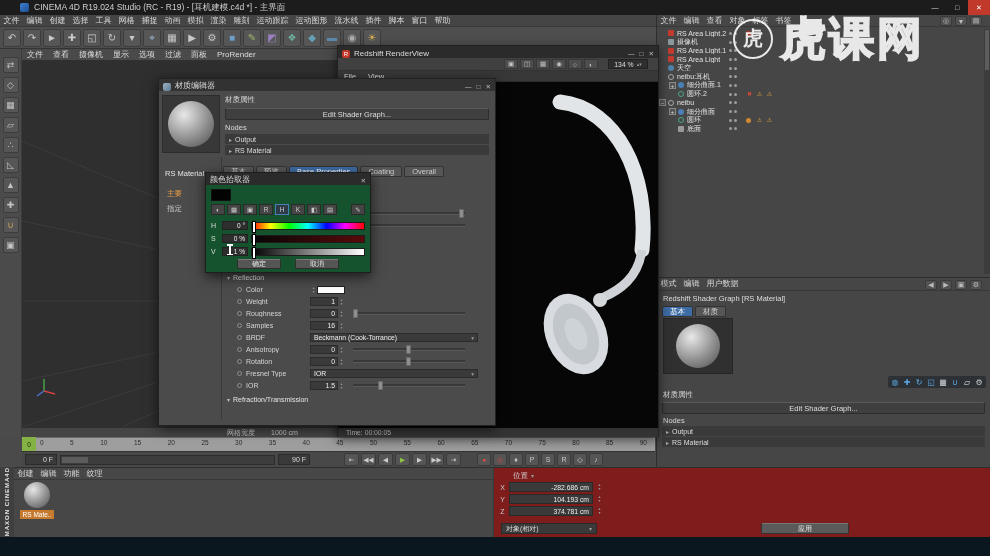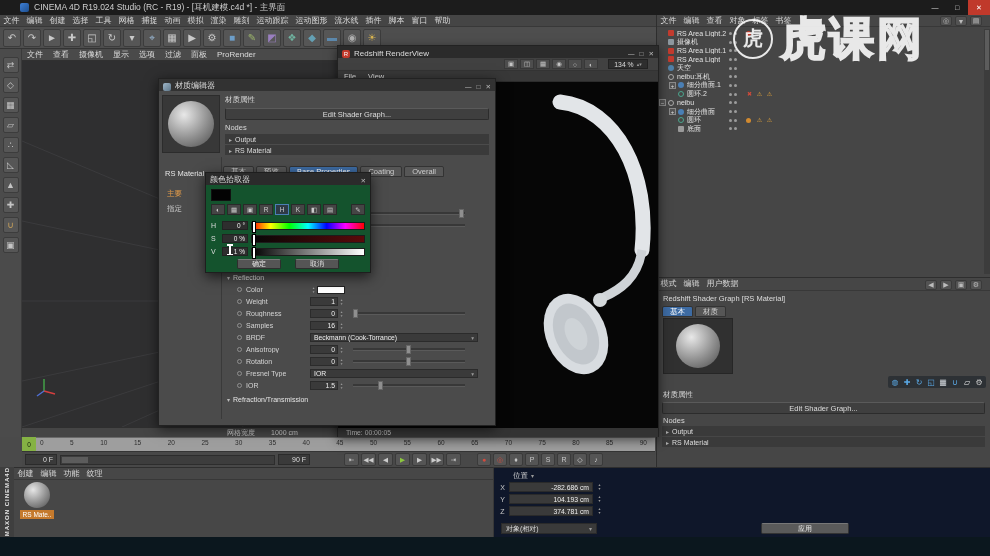--- a/index.html
+++ b/index.html
@@ -39,21 +39,21 @@
 .tbtn{width:15px;height:13px;background:#555;border:1px solid #3a3a3a;border-radius:2px;display:flex;align-items:center;justify-content:center;font-size:6.5px;color:#ccc}
 .rbtn{width:14px;height:13px;background:#555;border:1px solid #3a3a3a;border-radius:2px;display:flex;align-items:center;justify-content:center;font-size:7px;color:#ccc}
 
 .maxon{left:0;top:467px;width:14px;height:70px;background:#3f3f3f;display:flex;flex-direction:column;align-items:center;justify-content:center;overflow:hidden}
 .maxon span{writing-mode:vertical-rl;transform:rotate(180deg);font-size:6px;font-weight:bold;color:#e8e8e8;letter-spacing:1px}
 .matmgr{left:14px;top:467px;width:479px;height:70px;background:#474747;border-top:1px solid #2e2e2e}
 .mm-menus{height:12px;display:flex;align-items:center;border-bottom:1px solid #383838}
 .mat-item{position:absolute;left:6px;top:14px;width:34px}
 .mat-thumb{width:26px;height:26px;margin:0 auto;border-radius:50%;background:radial-gradient(circle at 35% 30%,#e6e6e6,#8f8f8f 55%,#4c4c4c)}
 .mat-label{margin-top:2px;background:#c57a2d;color:#fff;font-size:6.5px;text-align:center;height:9px;line-height:9px;overflow:hidden;white-space:nowrap}
-.coordmgr{left:493px;top:467px;width:497px;height:70px;background:#0f172a;border-top:1px solid #2e2e2e;border-left:1px solid #383838}
+.coordmgr{left:493px;top:467px;width:497px;height:70px;background:#7f1d1d;border-top:1px solid #2e2e2e;border-left:1px solid #383838}
 .cm-col{position:absolute;top:3px;width:118px}
 .cm-head{font-size:7.5px;color:#d8d8d8;padding-left:14px;height:10px}
 .cm-head .caret::after{content:"▾";font-size:6px;color:#999;margin-left:3px}
 .cm-row{display:flex;align-items:center;height:12px;gap:3px}
 .cm-axis{width:7px;font-size:7px;color:#c9c9c9;text-align:center}
 .cm-box{width:84px;height:10px;background:#3a3a3a;border:1px solid #2a2a2a;color:#eee;font-size:6.8px;display:flex;align-items:center;justify-content:flex-end;padding-right:3px}
 .cm-spin{width:7px;height:10px;display:flex;flex-direction:column;align-items:center;justify-content:center}
 .cm-spin::before{content:"▲";font-size:3.5px;color:#999}.cm-spin::after{content:"▼";font-size:3.5px;color:#999}
 .cm-dd{position:absolute;left:7px;top:55px;width:96px;height:11px;background:#3a3a3a;border:1px solid #2a2a2a;color:#ddd;font-size:7px;display:flex;align-items:center;padding:0 4px}
 .cm-dd::after{content:"▾";margin-left:auto;font-size:6px;color:#999}

